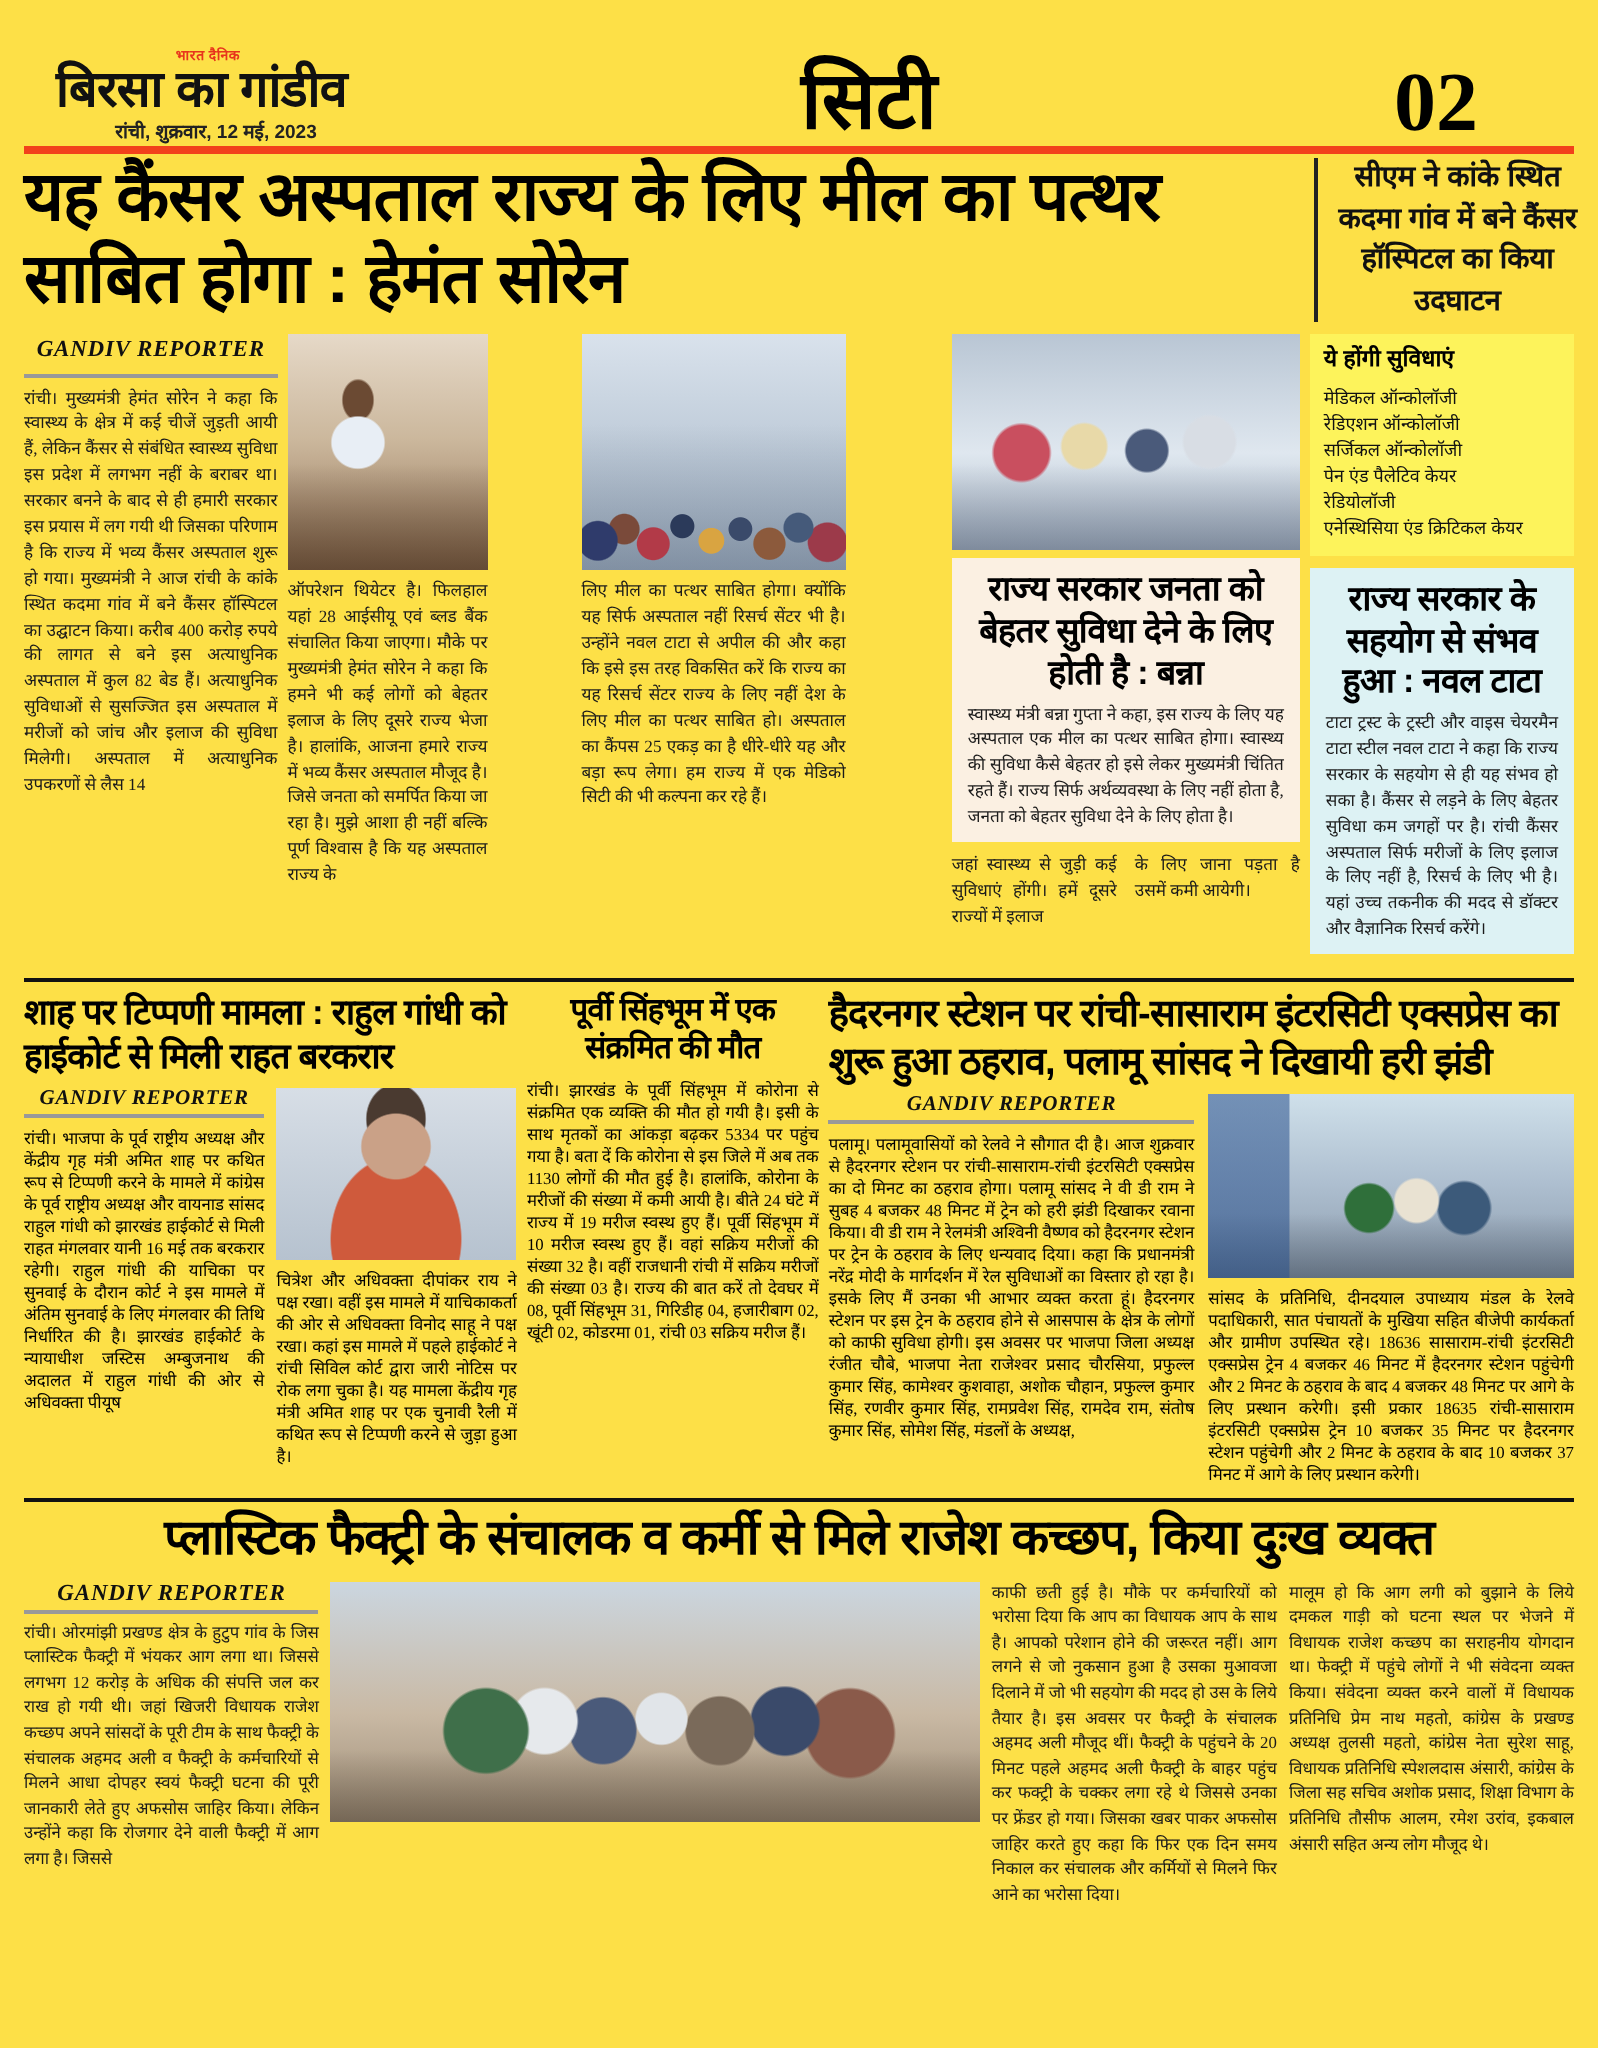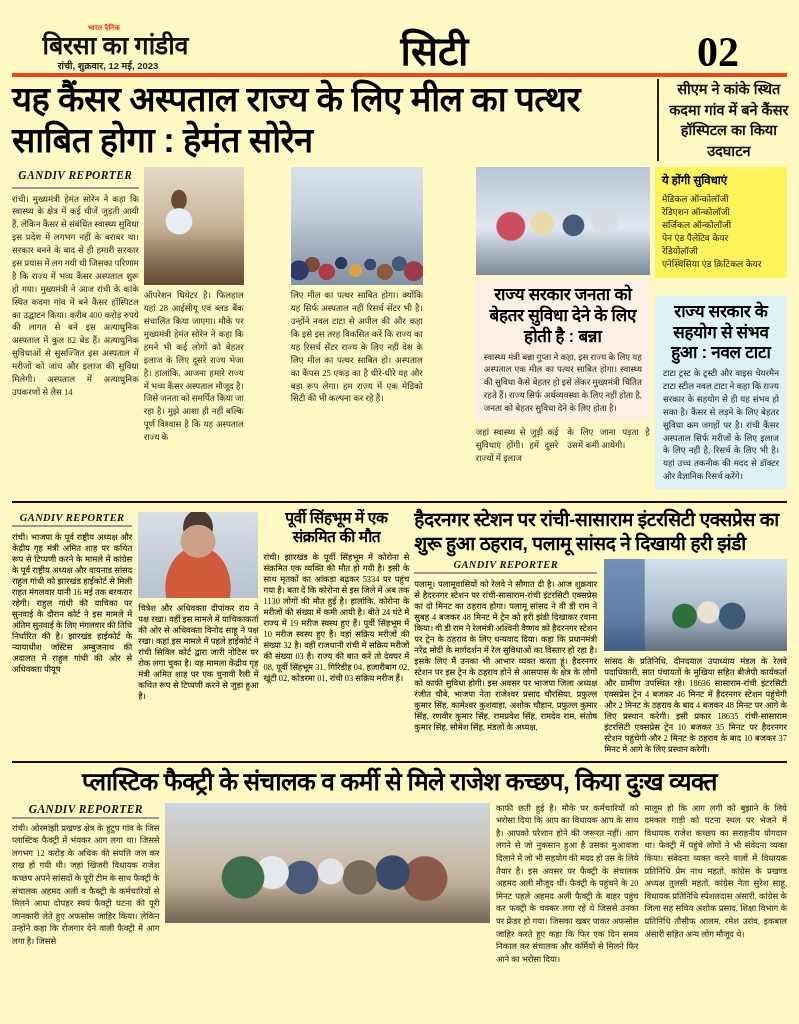--- a/index.html
+++ b/index.html
@@ -5,21 +5,21 @@
   * { box-sizing: border-box; margin: 0; padding: 0; }
   html, body {
     width: 799px; height: 1024px;
     background: #ffffff;
     font-family: "Liberation Serif", "DejaVu Serif", serif;
     overflow: hidden;
   }
   .page {
     position: relative;
     width: 799px; height: 1024px;
-    background: #fef9c3;
+    background: #fde047;
     padding: 0 8px;
   }
 
   
   .masthead {
     display: flex;
     align-items: flex-end;
     justify-content: space-between;
     height: 72px;
     padding: 6px 4px 0 4px;
@@ -27,21 +27,21 @@
   .brand { width: 200px; padding-left: 14px; }
   .brand-kicker {
     font-size: 7px; color: #e8341c; font-weight: bold;
     letter-spacing: .3px; text-align: center; width: 120px;
     margin-left: 18px; line-height: 1;
   }
   .brand-name {
     font-family: "Liberation Sans", sans-serif;
     font-size: 25px; font-weight: bold; color: #111;
     letter-spacing: -.3px; line-height: 1.05;
-    text-align: right; width: 160px; margin-left: 2px;
+    text-align: left; width: 160px; margin-left: 2px;
   }
   .brand-date {
     font-family: "Liberation Sans", sans-serif;
     font-size: 9.5px; font-weight: bold; color: #222;
     text-align: center; width: 160px; margin-left: 2px;
     margin-top: 1px;
   }
   .section-title {
     flex: 1; text-align: center;
     font-family: "Liberation Sans", sans-serif;
@@ -301,32 +301,33 @@
         <h4>ये होंगी सुविधाएं</h4>
         <ul>
           <li>मेडिकल ऑन्कोलॉजी</li>
           <li>रेडिएशन ऑन्कोलॉजी</li>
           <li>सर्जिकल ऑन्कोलॉजी</li>
           <li>पेन एंड पैलेटिव केयर</li>
           <li>रेडियोलॉजी</li>
           <li>एनेस्थिसिया एंड क्रिटिकल केयर</li>
         </ul>
       </div>
-      <div class="box-cyan" style="margin-top:18px">
+      <div class="box-cyan" style="margin-top:6px">
         <div class="box-head">राज्य सरकार के सहयोग से संभव हुआ : नवल टाटा</div>
         <div class="box-body">टाटा ट्रस्ट के ट्रस्टी और वाइस चेयरमैन टाटा स्टील नवल टाटा ने कहा कि राज्य सरकार के सहयोग से ही यह संभव हो सका है। कैंसर से लड़ने के लिए बेहतर सुविधा कम जगहों पर है। रांची कैंसर अस्पताल सिर्फ मरीजों के लिए इलाज के लिए नहीं है, रिसर्च के लिए भी है। यहां उच्च तकनीक की मदद से डॉक्टर और वैज्ञानिक रिसर्च करेंगे।</div>
       </div>
     </div>
   </div>
 
   <div class="sec-divider"></div>
 
   <div class="sec2">
 
     <div class="s2a">
+      <div class="head2">शाह पर टिप्पणी मामला : राहुल गांधी को हाईकोर्ट से मिली राहत बरकरार</div>
       <div style="display:flex; gap:6px; margin-top:4px">
         <div style="width:49%">
           <div class="byline" style="font-size:10.5px">GANDIV REPORTER</div>
           <div class="byline-rule"></div>
           <p class="body" style="font-size:8.4px">रांची। भाजपा के पूर्व राष्ट्रीय अध्यक्ष और केंद्रीय गृह मंत्री अमित शाह पर कथित रूप से टिप्पणी करने के मामले में कांग्रेस के पूर्व राष्ट्रीय अध्यक्ष और वायनाड सांसद राहुल गांधी को झारखंड हाईकोर्ट से मिली राहत मंगलवार यानी 16 मई तक बरकरार रहेगी। राहुल गांधी की याचिका पर सुनवाई के दौरान कोर्ट ने इस मामले में अंतिम सुनवाई के लिए मंगलवार की तिथि निर्धारित की है। झारखंड हाईकोर्ट के न्यायाधीश जस्टिस अम्बुजनाथ की अदालत में राहुल गांधी की ओर से अधिवक्ता पीयूष</p>
         </div>
         <div style="width:49%">
           <div class="photo portrait" style="height:86px"></div>
           <p class="body" style="font-size:8.4px; margin-top:4px">चित्रेश और अधिवक्ता दीपांकर राय ने पक्ष रखा। वहीं इस मामले में याचिकाकर्ता की ओर से अधिवक्ता विनोद साहू ने पक्ष रखा। कहां इस मामले में पहले हाईकोर्ट ने रांची सिविल कोर्ट द्वारा जारी नोटिस पर रोक लगा चुका है। यह मामला केंद्रीय गृह मंत्री अमित शाह पर एक चुनावी रैली में कथित रूप से टिप्पणी करने से जुड़ा हुआ है।</p>
         </div>

